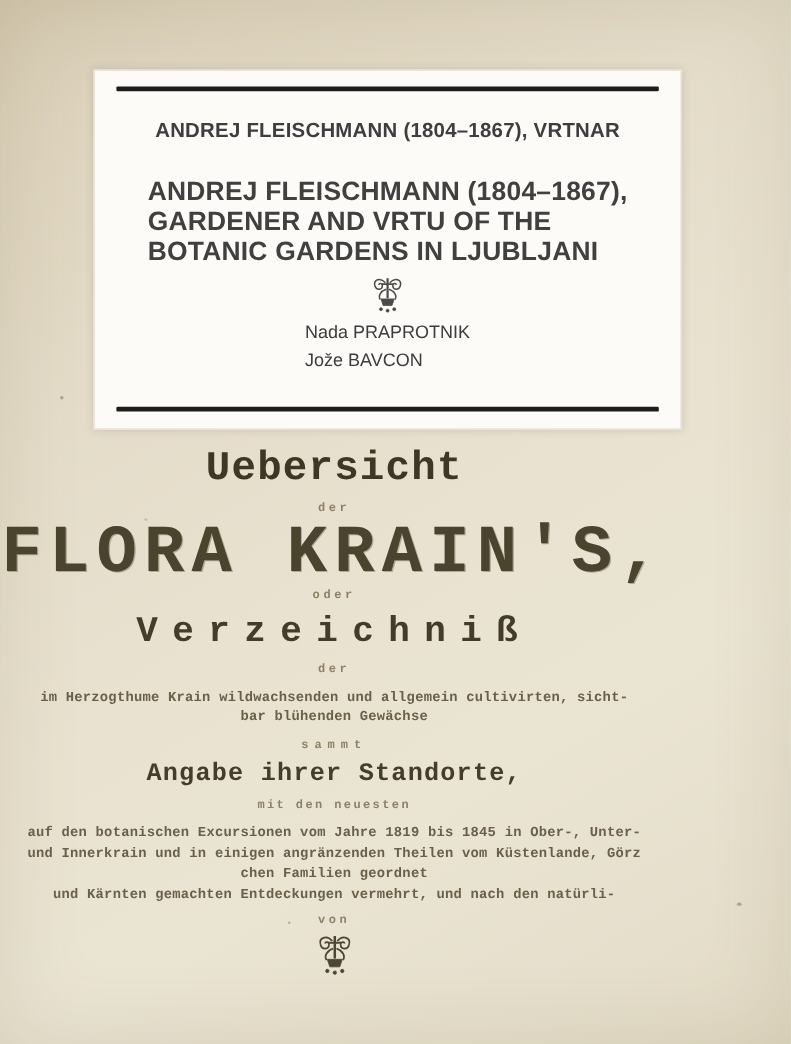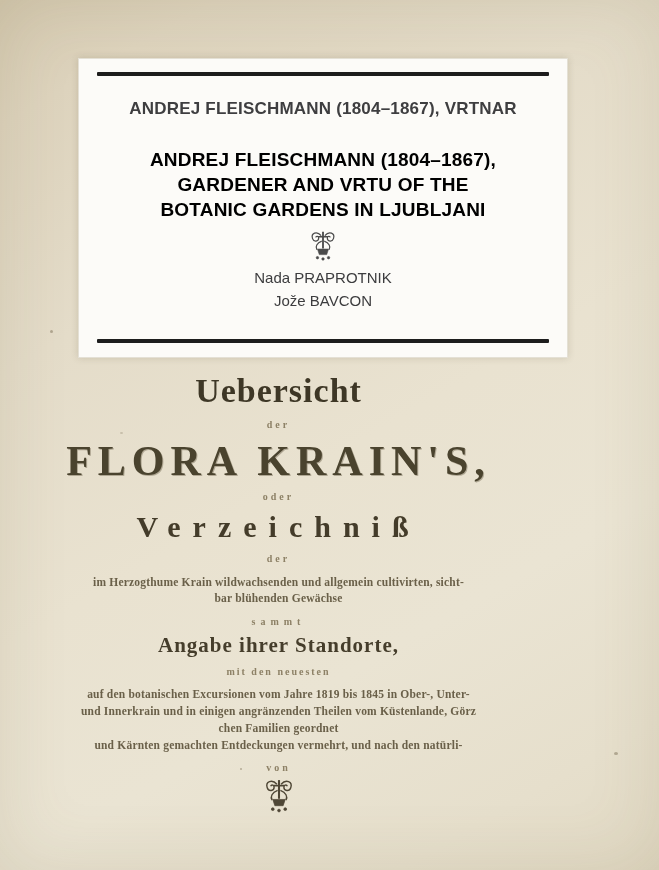--- a/index.html
+++ b/index.html
@@ -34,21 +34,21 @@
     left: 78px;
     top: 58px;
     width: 490px;
     height: 300px;
     background: #fcfbf8;
     border: 1px solid #e4e0d5;
     box-shadow: 0 0 7px rgba(90, 78, 55, 0.20);
     display: flex;
     flex-direction: column;
     align-items: center;
-    text-align: center;
+    text-align: left;
     box-sizing: border-box;
   }
   .rule {
     width: 452px;
     height: 4px;
     background: #1d1d1d;
     border-radius: 1px;
     flex: 0 0 auto;
   }
   .rule-top { margin-top: 13px; }
@@ -58,24 +58,24 @@
     margin-top: 20px;
     font-weight: bold;
     font-size: 17px;
     line-height: 25px;
     letter-spacing: 0.2px;
     color: #3e3e40;
   }
   .en-title {
     margin-top: 26px;
     font-weight: bold;
-    font-size: 19px;
+    font-size: 22px;
     line-height: 25px;
     letter-spacing: 0.2px;
-    color: #000000;
+    color: #404040;
   }
   .fleuron-small {
     margin-top: 8px;
     width: 30px;
     height: 32px;
     color: #4b4b4b;
     flex: 0 0 auto;
   }
   .authors {
     margin-top: 4px;
@@ -84,42 +84,42 @@
     color: #3c3c3e;
   }
 
   
   .oldpage {
     position: absolute;
     left: 0;
     top: 362px;
     width: 557px;
     text-align: center;
-    font-family: Liberation Serif, serif;
+    font-family: Liberation Mono, monospace;
   }
   .op-header {
     margin-top: 10px;
     font-weight: bold;
     font-size: 34px;
     line-height: 38px;
     color: #3e3726;
     letter-spacing: 1px;
   }
   .op-tiny {
     font-weight: bold;
     font-size: 10px;
     line-height: 12px;
     color: #8d8166;
     letter-spacing: 3px;
   }
   .op-der1 { margin-top: 9px; }
   .op-main-title {
     margin-top: 5px;
     font-weight: bold;
-    font-size: 42px;
+    font-size: 56px;
     line-height: 50px;
     letter-spacing: 6px;
     color: #4a432e;
     text-shadow: 1px 1px 0 rgba(74, 64, 40, 0.35);
   }
   .op-oder { margin-top: 5px; }
   .op-subtitle {
     margin-top: 5px;
     font-weight: bold;
     font-size: 30px;

